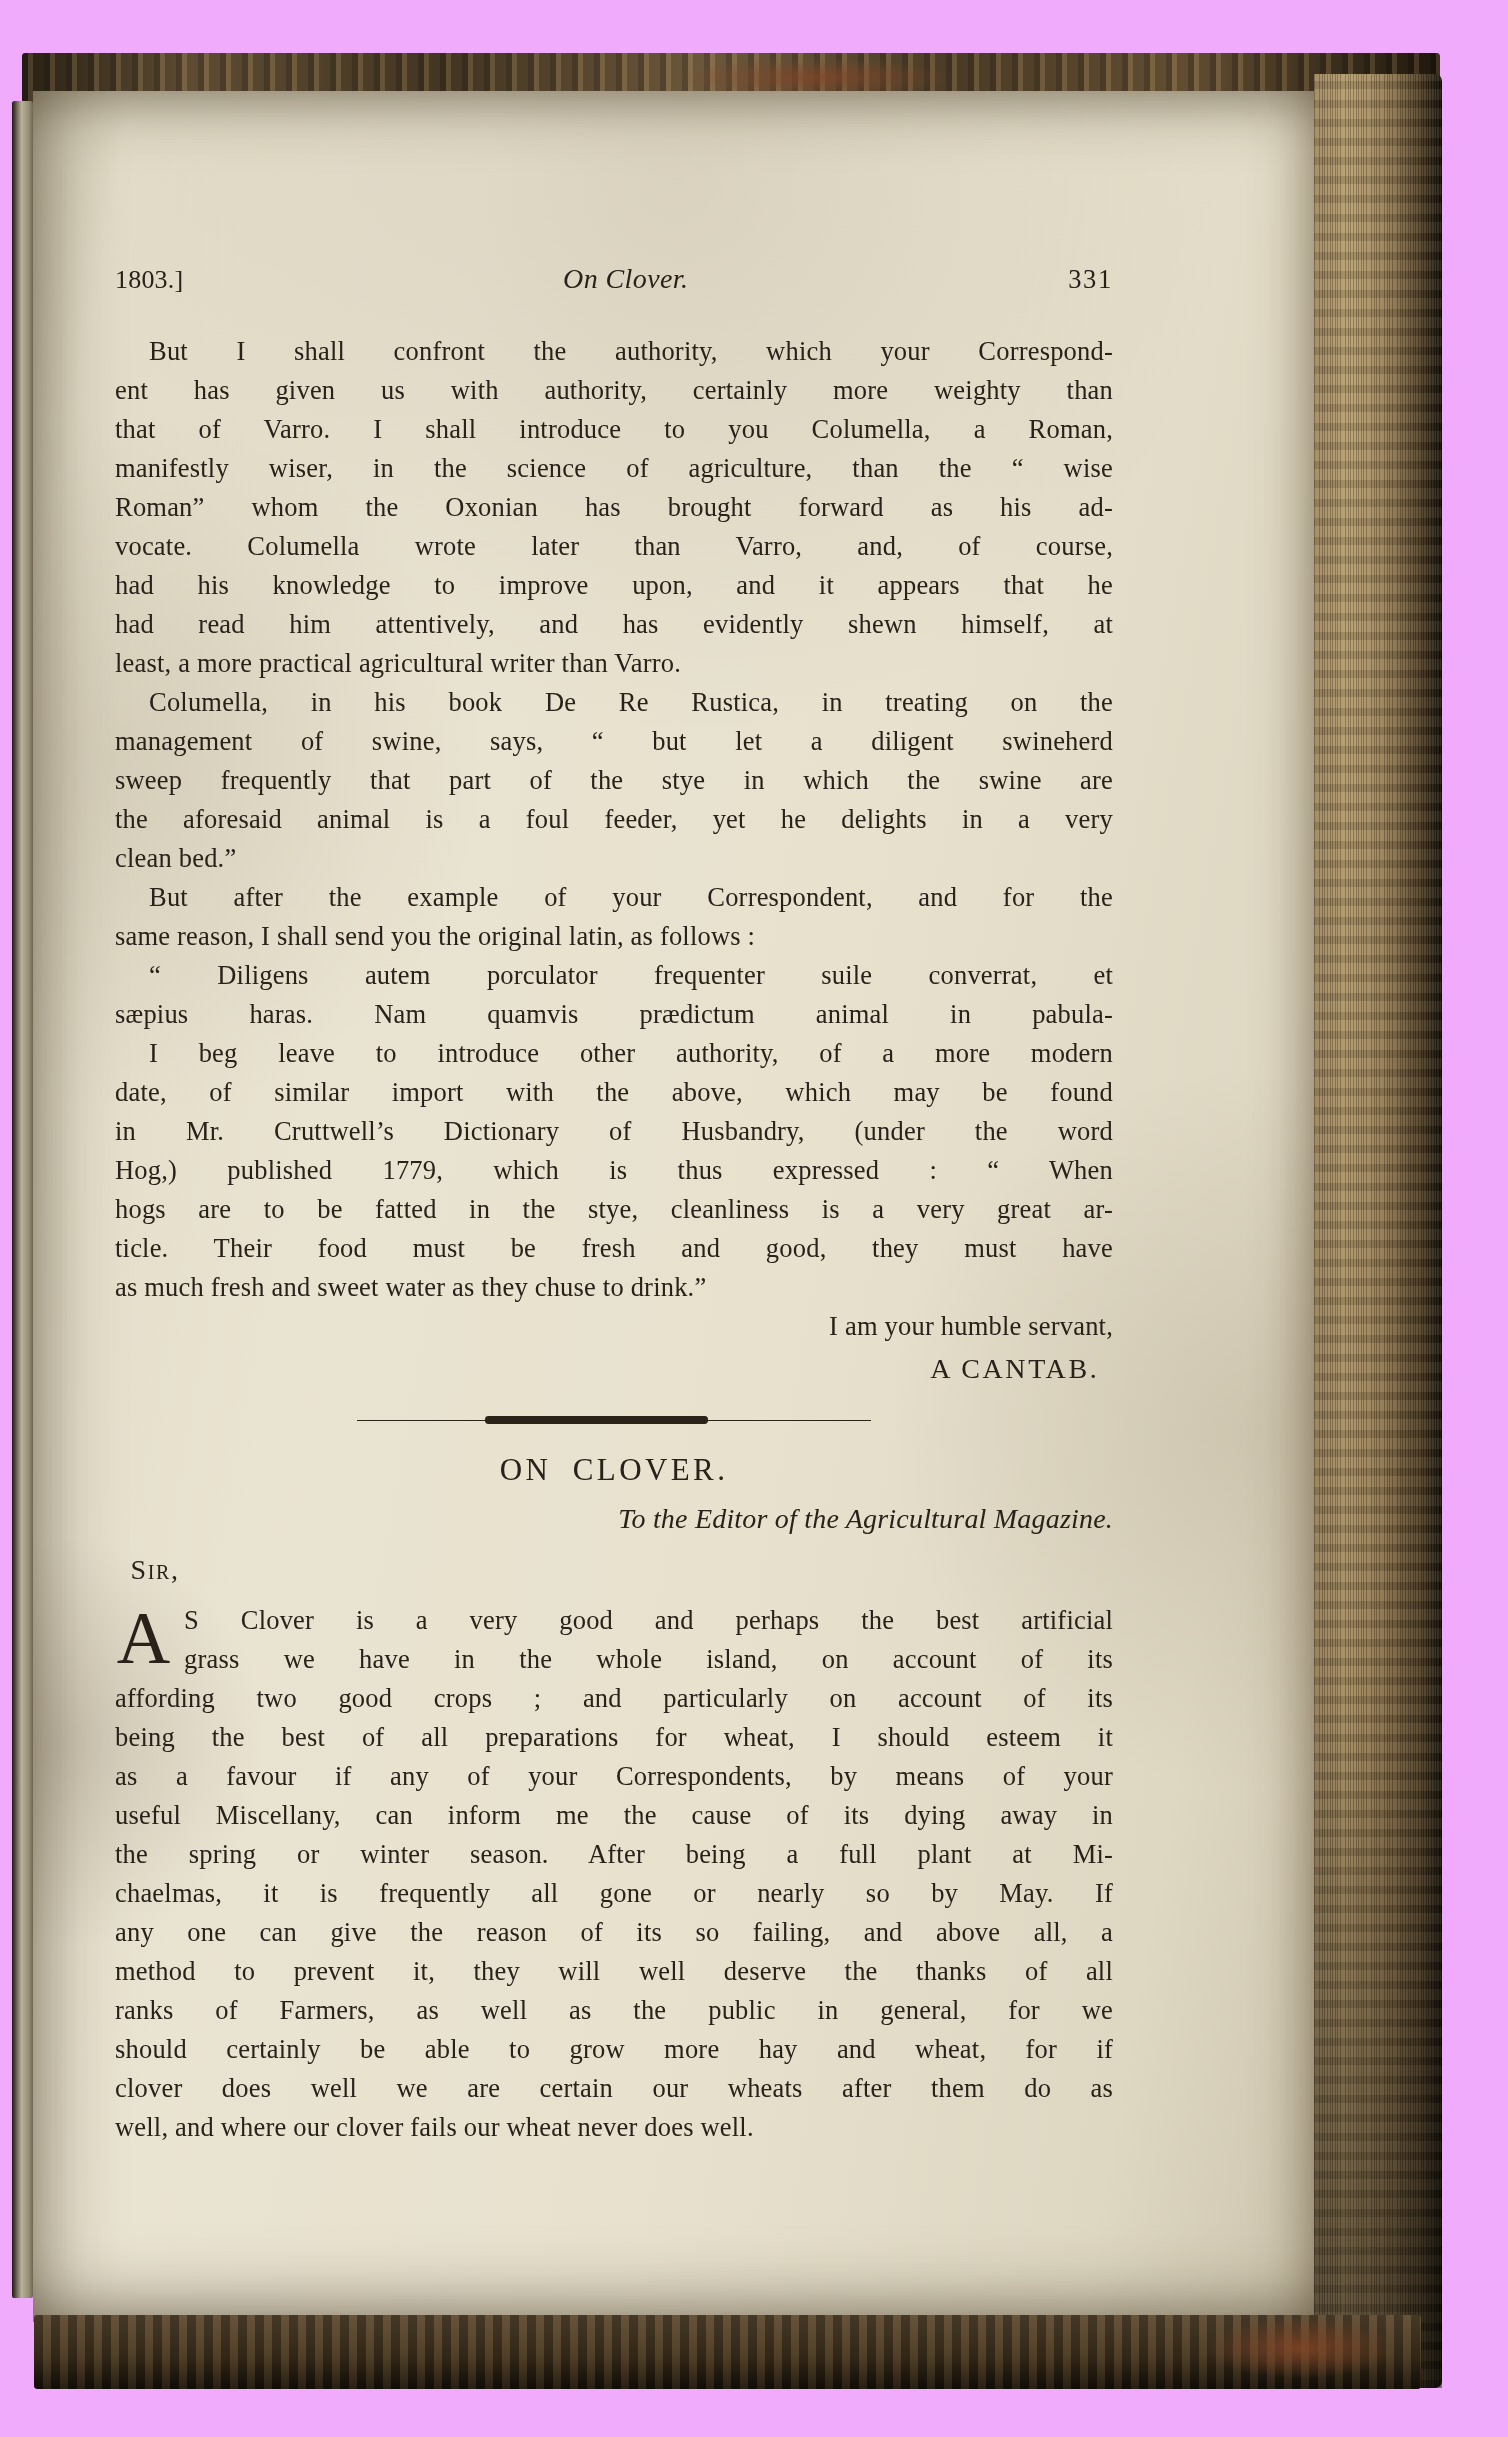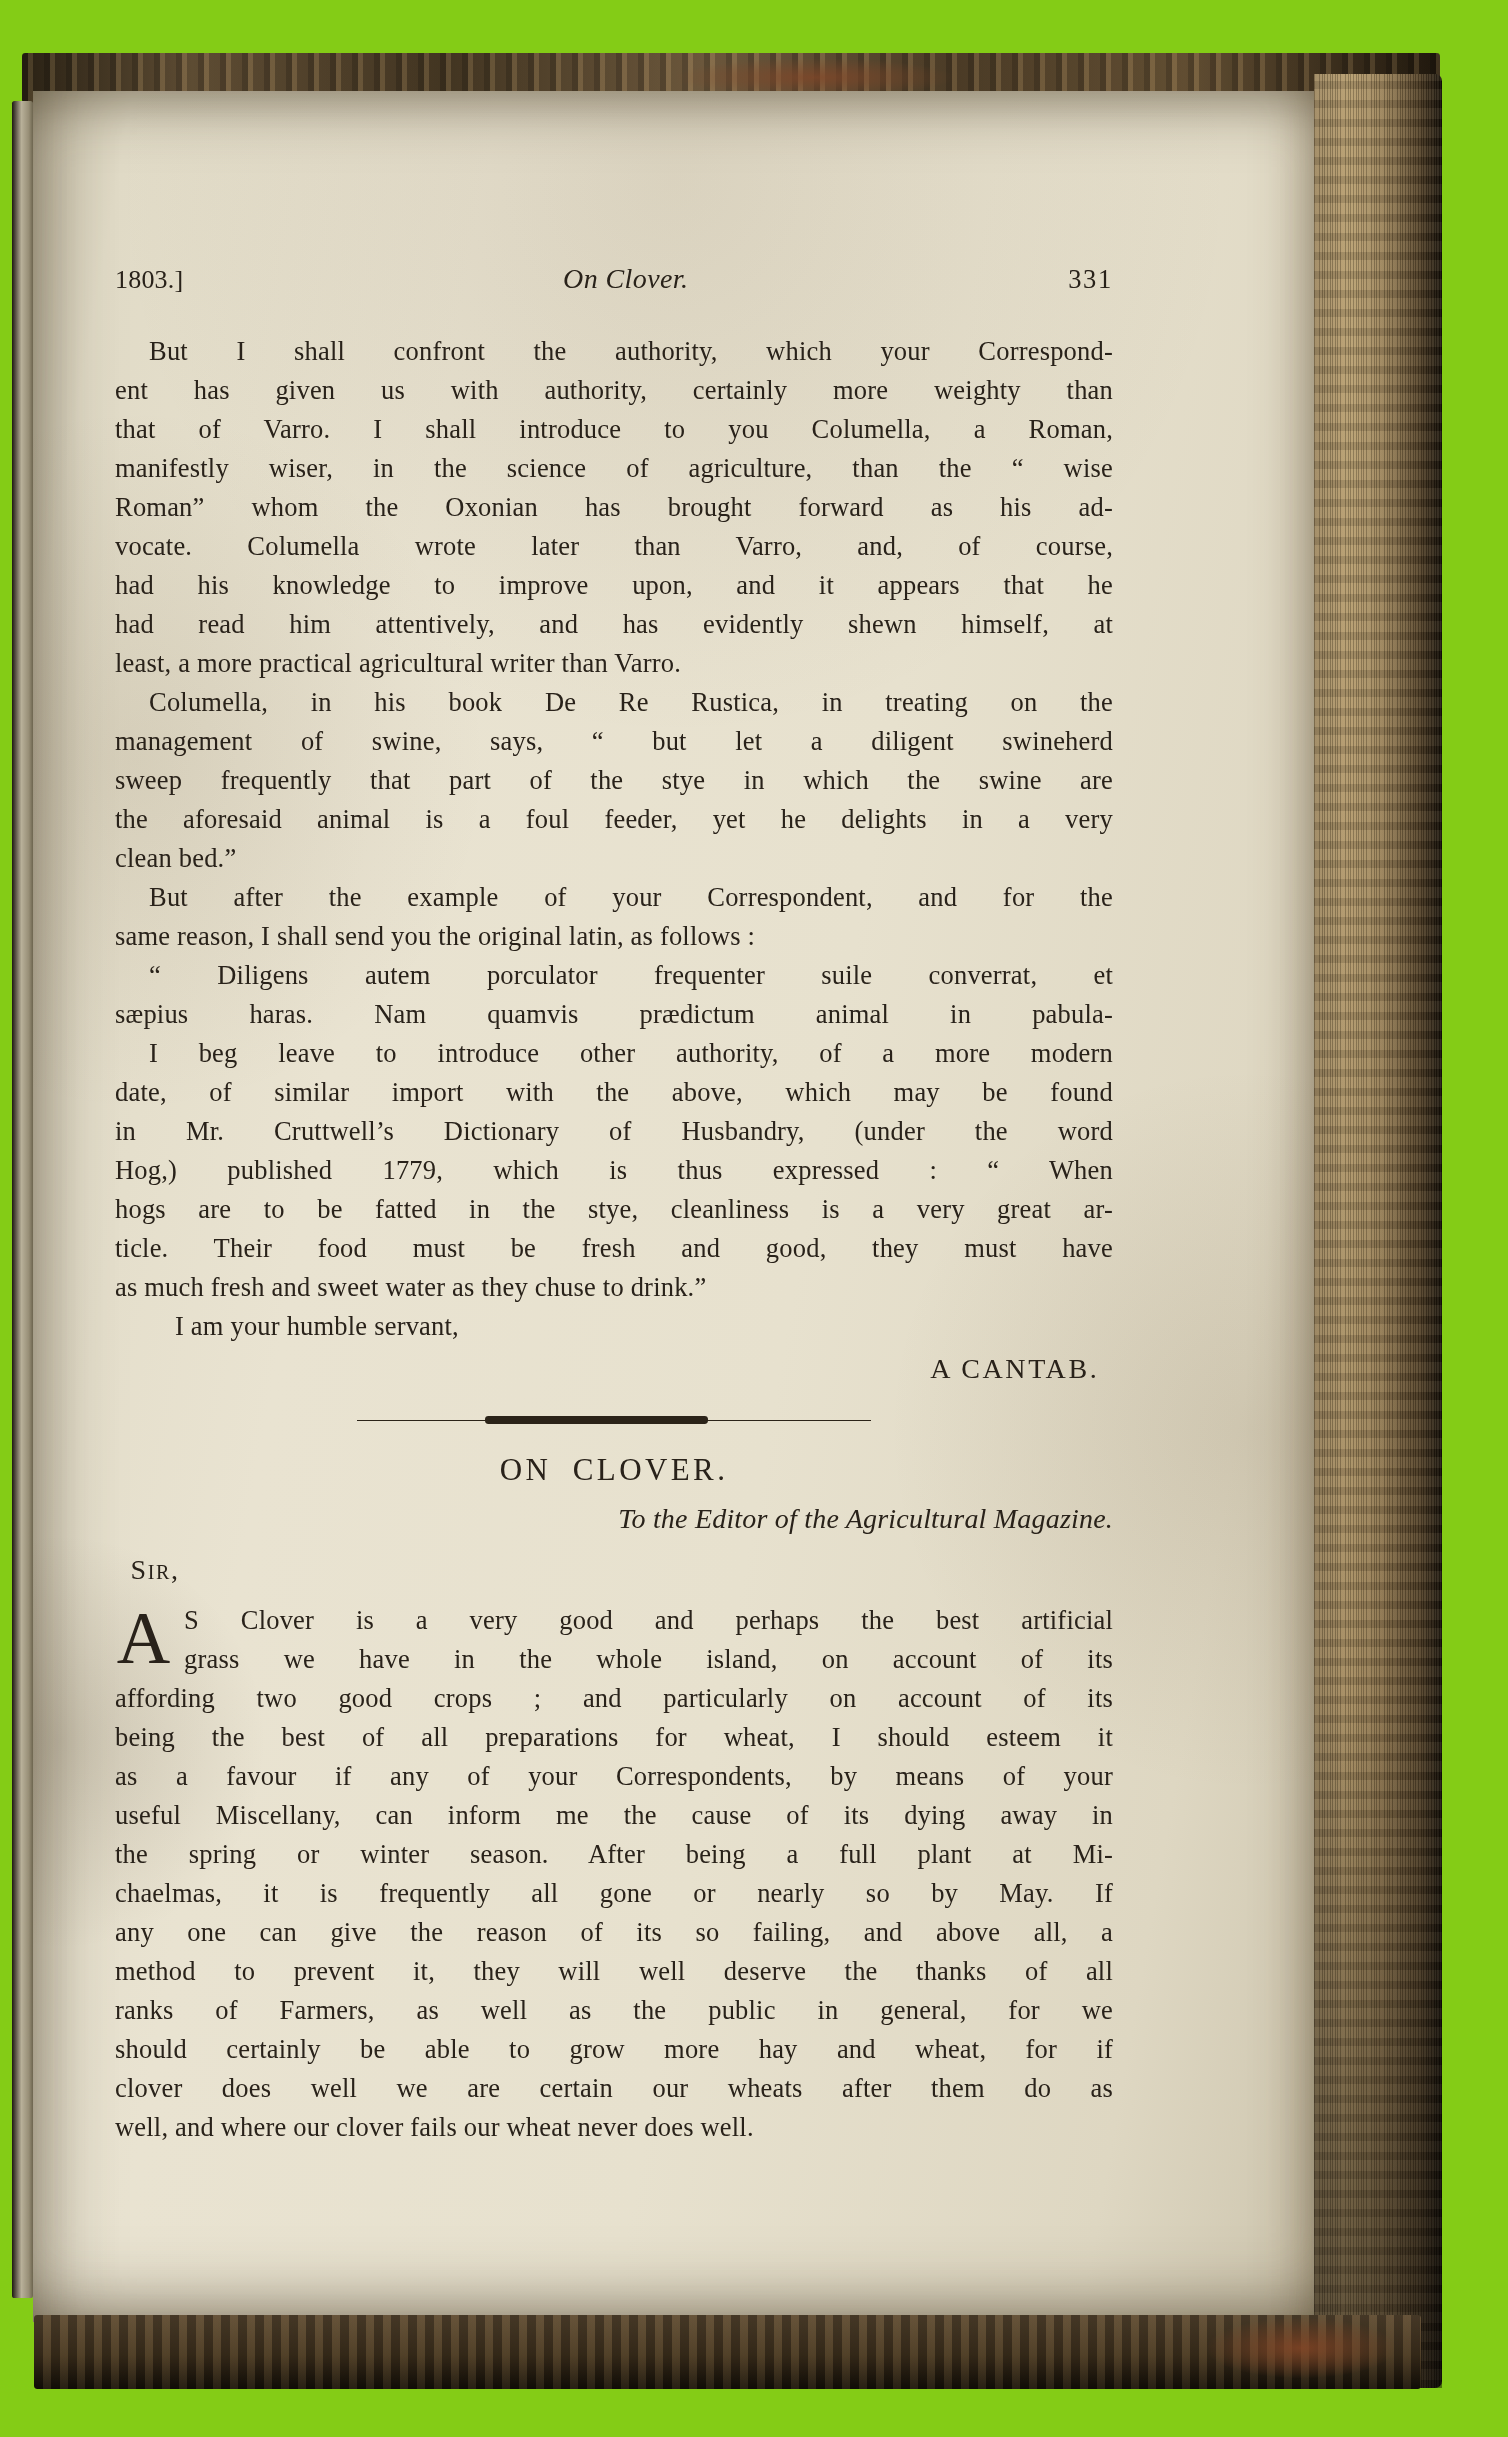--- a/index.html
+++ b/index.html
@@ -1,19 +1,19 @@
 <!DOCTYPE html>
 <html style="font-size:13.7px"><head>
 <meta charset="utf-8">
 <style>
   * { margin:0; padding:0; box-sizing:border-box; }
   html,body { background:#000; }
   .scene {
     position:relative; width:1509px; height:2438px; overflow:hidden;
-    background:#84cc16;
+    background:#f0abfc;
     font-family:"Liberation Serif","DejaVu Serif",serif;
     padding-left:17px;
   }
   
   .top-edge {
     position:absolute; left:22px; top:53px; width:1418px; height:50px;
     background:
       repeating-linear-gradient(90deg, rgba(0,0,0,.28) 0 6px, rgba(190,160,110,.18) 6px 11px, rgba(0,0,0,.12) 11px 22px),
       linear-gradient(90deg,#2f2617 0%, #6a563a 12%, #4b3c26 30%, #7a6344 48%, #55432b 66%, #6e5839 82%, #241b0f 100%);
     border-radius:3.4px;
@@ -79,21 +79,21 @@
   }
   .page-header { display:flex; justify-content:space-between; align-items:baseline; margin-bottom:33px; }
   .header-date { font-size:26px; }
   .header-title { font-style:italic; font-size:28px; letter-spacing:0.4px; }
   .header-page { font-size:26.5px; letter-spacing:1.7px; }
 
   .line { text-align:justify; text-align-last:justify; }
   .line-last { text-align-last:left; }
   .indent-first > .line:first-child { text-indent:34px; }
 
-  .valediction { text-align:left; padding-left:60px; }
+  .valediction { text-align:right; padding-left:60px; }
   .signature { text-align:right; padding-right:13.7px; font-size:28px; letter-spacing:2.6px; margin-top:3.4px; }
 
   .divider { position:relative; width:514px; height:10.3px; margin:27px auto 24px; }
   .divider .thin { position:absolute; left:0; right:0; top:4.3px; height:1.7px; background:#2b2318; }
   .divider .thick { position:absolute; left:128px; top:0.9px; width:223px; height:7.7px; background:#2b2318; border-radius:3.4px; }
 
   .clover-heading { text-align:center; font-size:31px; letter-spacing:3.4px; word-spacing:10.3px; margin-bottom:10.3px; }
   .clover-address { text-align:right; font-style:italic; font-size:28px; margin-bottom:12px; }
   .salutation { font-variant:small-caps; font-size:28px; letter-spacing:1.7px; text-indent:15.4px; margin-bottom:12px; }
 

